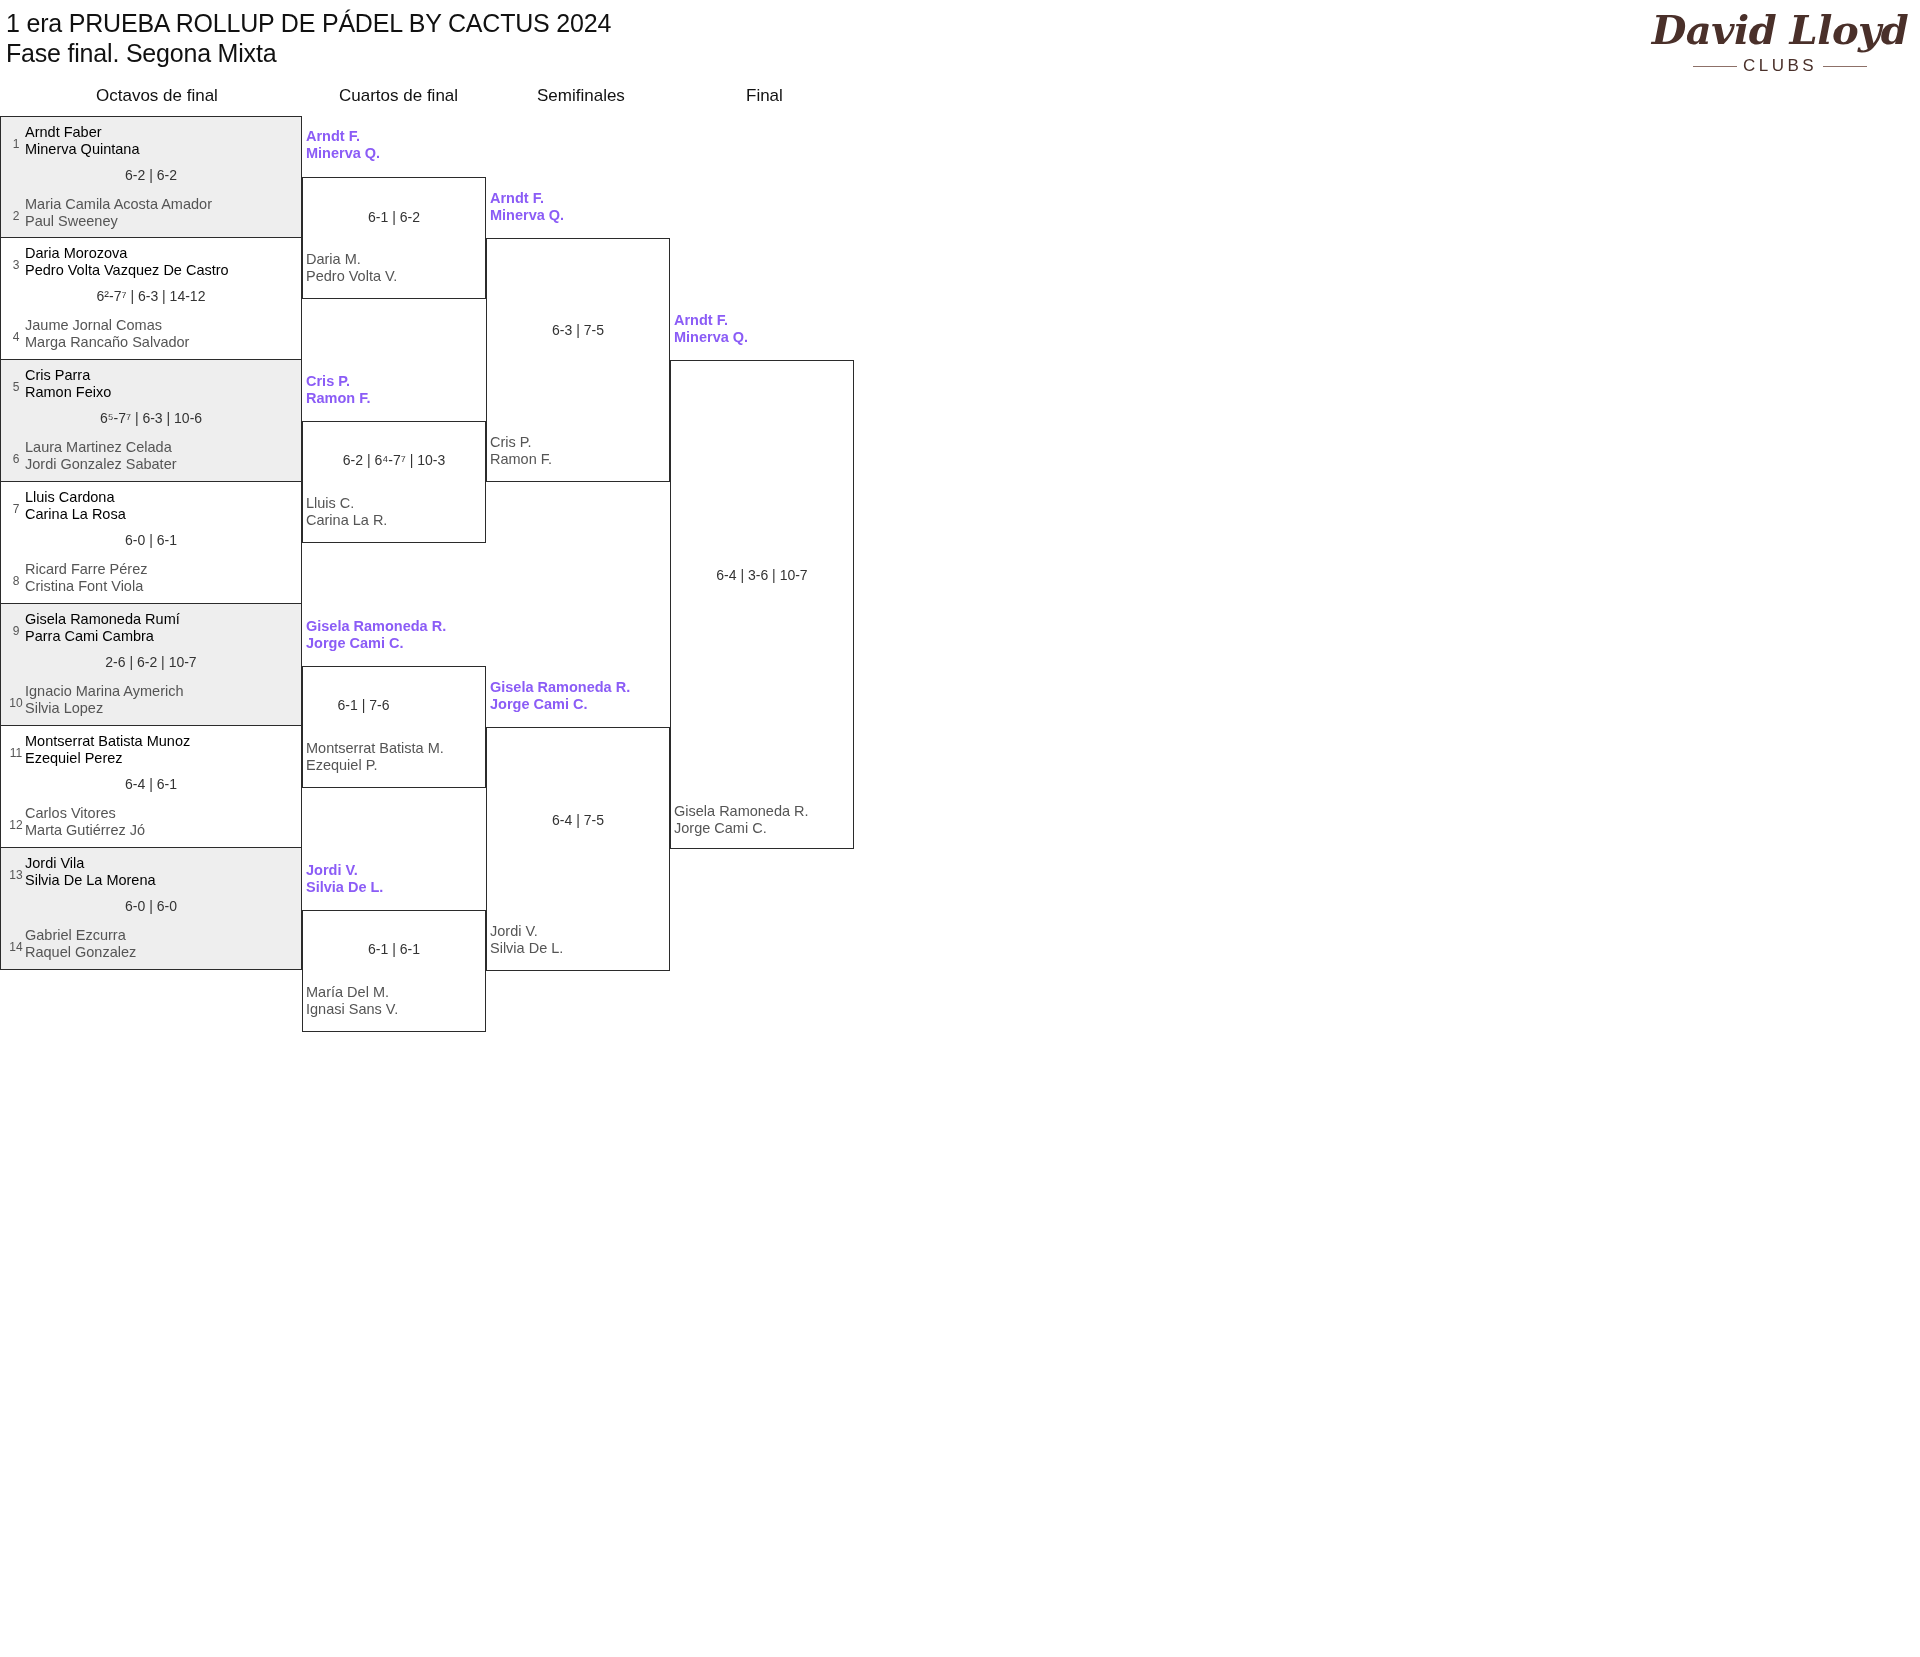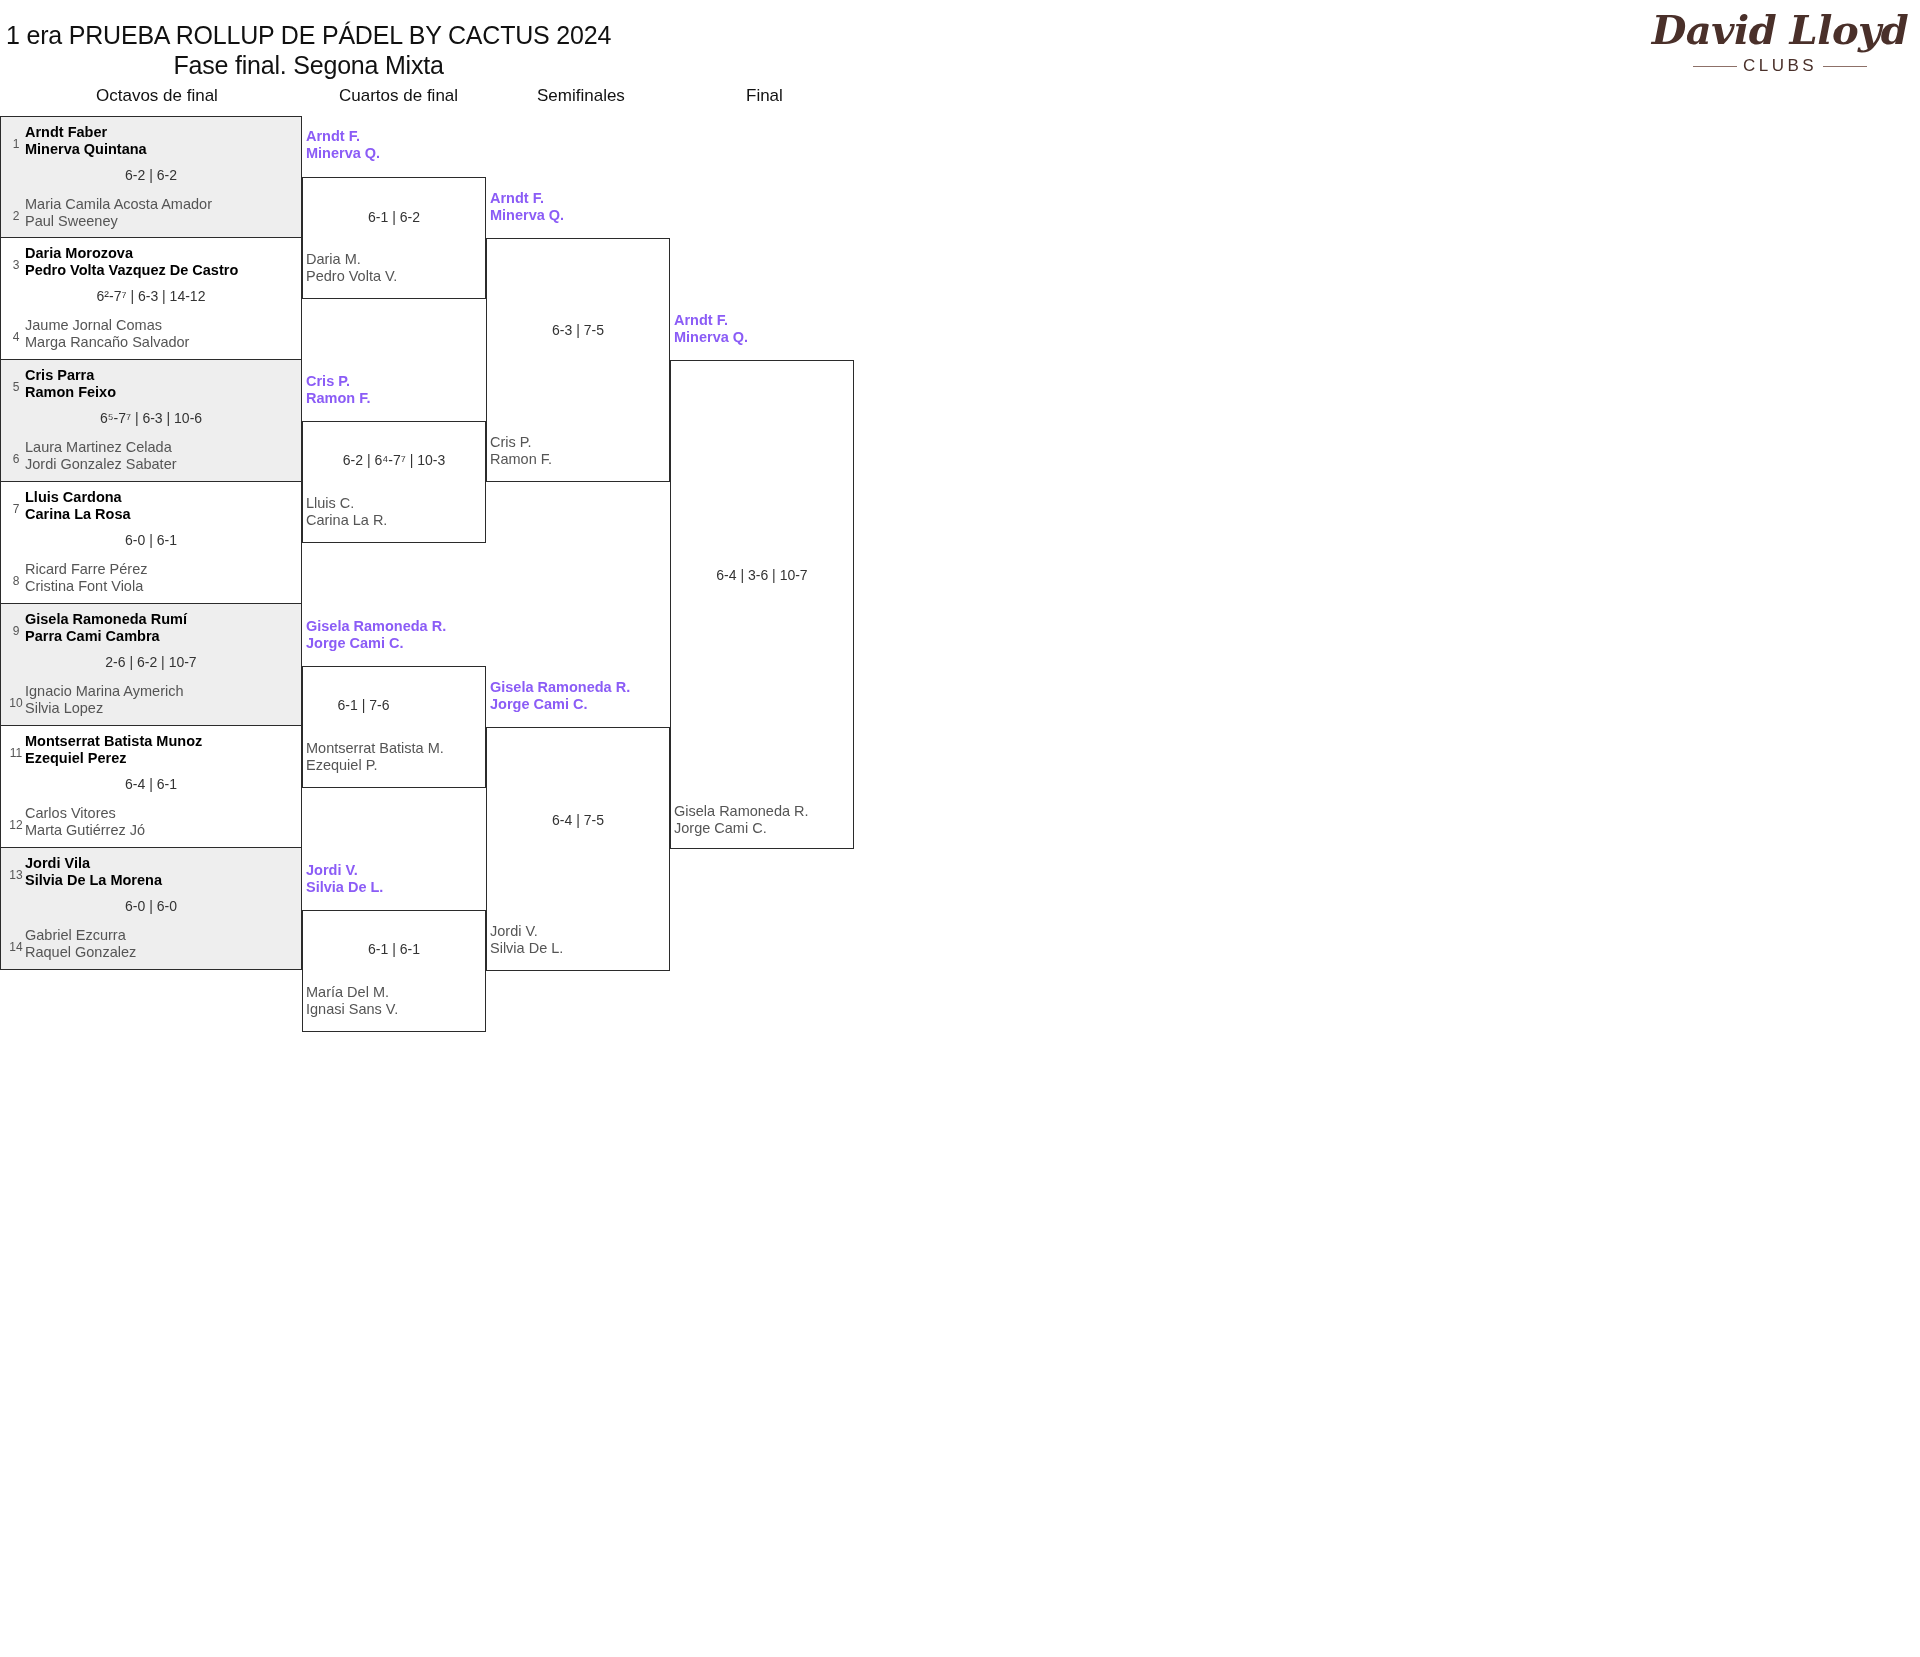--- a/index.html
+++ b/index.html
@@ -4,21 +4,21 @@
 <style>
   * { box-sizing: border-box; margin:0; padding:0; }
   body {
     width:1920px; height:1657px;
     background:#ffffff;
     font-family:"Liberation Sans","DejaVu Sans",sans-serif;
     position:relative;
     overflow:hidden;
   }
   
-  #title-block { position:absolute; left:6px; top:20px;text-align:center; }
+  #title-block { position:absolute; left:6px; top:8px; }
   #title-line1, #title-line2 {
     font-size:25px; font-weight:400; color:#111111; line-height:30px;
     letter-spacing:-0.2px; white-space:nowrap;
   }
   
   #logo { position:absolute; right:10px; top:6px; width:260px; height:74px; }
   #logo .script {
     font-family:"DejaVu Serif",serif;
     font-style:italic; font-weight:700;
     font-size:40px; color:#4a302a; text-align:center;
@@ -52,21 +52,21 @@
     position:absolute; left:6px; font-size:12px; color:#555555; width:18px;
     text-align:center;
   }
   .seed.top { top:20px; }
   .seed.bot { top:92px; }
   .r1-team {
     position:absolute; left:24px; right:6px; font-size:14.5px; line-height:16.5px;
   }
   .r1-team.top { top:7px; }
   .r1-team.bot { top:79px; }
-  .r1-team.win { color:#000000; font-weight:700; }
+  .r1-team.win { color:#000000; font-weight:400; }
   .r1-team.lose { color:#555555; font-weight:400; }
   .r1-score {
     position:absolute; left:0; right:0; top:50px;
     text-align:center; font-size:14px; color:#333333;
   }
 
   
   .cbox { position:absolute; border:1px solid #2b2b2b; background:transparent; }
 
   .adv-team {

